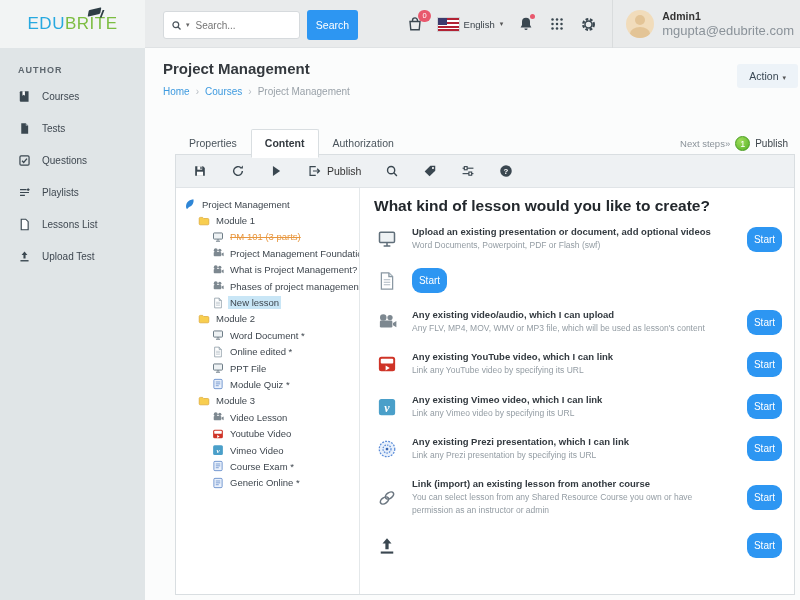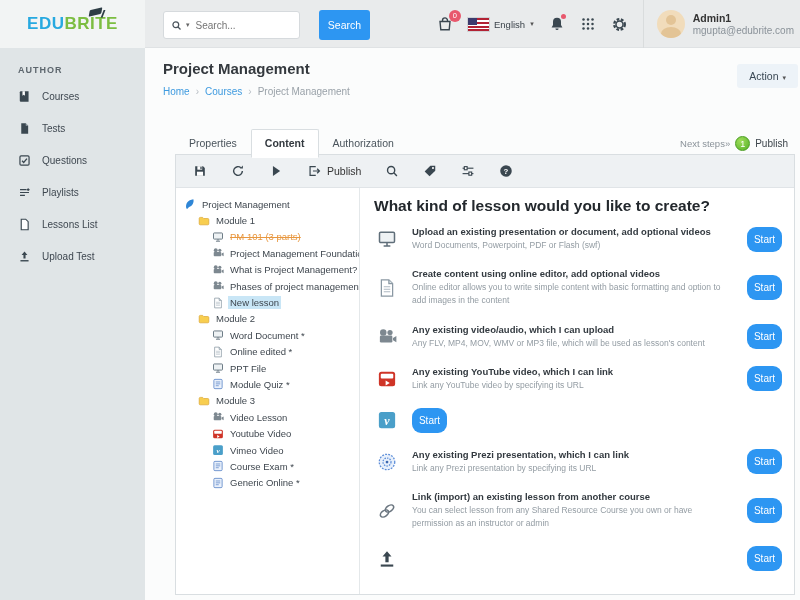--- a/index.html
+++ b/index.html
@@ -5,48 +5,48 @@
   html,body{margin:0;padding:0;}
   *{box-sizing:border-box;}
   body{width:800px;height:600px;font-family:"Liberation Sans",sans-serif;background:#fbfcfc;}
   #app{position:relative;width:800px;height:600px;overflow:hidden;background:#fbfcfc;}
   .icon{display:inline-flex;align-items:center;justify-content:center;}
   .icon svg{width:100%;height:100%;display:block;}
   [data-interactable="true"]{cursor:pointer;}
 
   
   .logo-box{position:absolute;left:0;top:0;width:145px;height:48px;background:#f2f4f4;display:flex;align-items:center;justify-content:center;z-index:5;}
-  .logo-text{font-size:17px;font-weight:bold;letter-spacing:.5px;position:relative;}
+  .logo-text{font-size:17px;font-weight:normal;letter-spacing:.5px;position:relative;}
   .logo-p1{color:#27a9e0;}
   .logo-p2{color:#7cbd41;}
   .logo-cap{position:absolute;top:-5px;right:16px;width:13px;height:6px;background:#2e3d45;transform:rotate(-14deg) skewX(-24deg);border-radius:1px;}
   .logo-cap::after{content:"";position:absolute;right:-2px;top:3px;width:1.5px;height:7px;background:#2e3d45;transform:rotate(14deg);}
   .topbar{position:absolute;left:145px;top:0;width:655px;height:48px;background:#e9ebec;border-bottom:1px solid #dfe2e4;}
-  .search-wrap{position:absolute;left:18px;top:10px;display:flex;gap:19px;align-items:center;}
+  .search-wrap{position:absolute;left:18px;top:10px;display:flex;gap:7px;align-items:center;}
   .search-box{width:137px;height:28px;background:#fff;border:1px solid #d6dadd;border-radius:3px;display:flex;align-items:center;padding:0 7px;gap:4px;}
   .search-box .icon{width:11px;height:11px;}
   .search-caret{font-size:7px;color:#666;}
   .search-input{border:none;outline:none;flex:1;min-width:0;font-size:10px;color:#555;background:transparent;font-family:"Liberation Sans",sans-serif;}
   .search-btn{width:51px;height:30px;background:#2d96f2;color:#fff;border:none;border-radius:3px;font-size:10.5px;font-family:"Liberation Sans",sans-serif;}
   .top-right{position:absolute;right:4px;top:0;height:48px;display:flex;align-items:center;gap:15px;}
   .tr-item{position:relative;display:flex;align-items:center;}
   .tr-item .icon{width:16px;height:16px;}
   .cart-badge{position:absolute;top:-6px;right:-8px;background:#e8586d;color:#fff;font-size:7.5px;line-height:1;padding:2px 4px;border-radius:7px;}
   .bell-dot{position:absolute;top:-2px;right:-1px;width:5px;height:5px;background:#e8586d;border-radius:50%;}
   .lang{display:flex;align-items:center;gap:5px;}
   .flag{width:21px;height:13px;background:repeating-linear-gradient(180deg,#b22234 0 1.9px,#fff 1.9px 3.8px);position:relative;outline:1px solid #cfd3d6;}
   .flag::after{content:"";position:absolute;left:0;top:0;width:9px;height:7px;background:#3c3b6e;}
   .lang-label{font-size:9.5px;color:#3c444b;}
   .caret{font-size:7px;color:#555;}
   .user{display:flex;align-items:center;gap:8px;border-left:1px solid #d9dcdd;padding-left:13px;height:48px;padding-right:2px;}
   .avatar{width:28px;height:28px;border-radius:50%;background:#f1dcbb;position:relative;overflow:hidden;flex:none;}
   .avatar::before{content:"";position:absolute;left:9px;top:5px;width:10px;height:10px;border-radius:50%;background:#e3c496;}
   .avatar::after{content:"";position:absolute;left:4px;top:17px;width:20px;height:13px;border-radius:50%;background:#e3c496;}
   .username{font-size:10.5px;font-weight:bold;color:#333;line-height:1.3;}
-  .useremail{font-size:10px;color:#8a9299;}
+  .useremail{font-size:13px;color:#8a9299;}
 
   
   .sidebar{position:absolute;left:0;top:48px;width:145px;height:552px;background:#e0e5e7;}
   .side-label{font-size:9px;font-weight:bold;color:#5d666e;letter-spacing:1px;padding:17px 0 5px 18px;}
   .side-item{display:flex;align-items:center;gap:11px;padding:9.5px 0 9.5px 18px;font-size:10px;color:#3e4750;}
   .side-item .icon{width:13px;height:13px;flex:none;}
 
   
   .content{position:absolute;left:145px;top:48px;width:655px;height:552px;}
   .page-title{position:absolute;left:18px;top:12px;font-size:15px;font-weight:bold;color:#34393e;}
@@ -516,24 +516,20 @@
               <div class="wiz-row" data-interactable="false">
      <span class="wiz-icon">
                   <span class="icon" data-interactable="false">
                     <svg viewBox="0 0 16 16">
                       <path d="M3.5 1.5 h6 l3 3 v10 h-9Z" fill="#fff" stroke="#8a98a3" stroke-width="1"></path>
                       <path d="M9.5 1.5 v3 h3" fill="#dfe6ea" stroke="#8a98a3" stroke-width="1"></path>
                       <path d="M5.4 7 h5.2 M5.4 9 h5.2 M5.4 11 h5.2" stroke="#aeb9c2" stroke-width="0.9"></path>
                     </svg>
                   </span>
                 </span>
-     <div class="wiz-text" data-interactable="false">
-       <div class="wiz-title" data-interactable="false">Create content using online editor, add optional videos</div>
-       <div class="wiz-sub" data-interactable="false">Online editor allows you to write simple content with basic formatting and option to add images in the content</div>
-     </div>
      <button class="start-btn" data-interactable="true">Start</button>
    </div>
               <div class="wiz-row" data-interactable="false">
      <span class="wiz-icon">
                   <span class="icon" data-interactable="false">
                     <svg viewBox="0 0 16 16" fill="#7d8890">
                       <circle cx="5" cy="4.4" r="2.6"></circle>
                       <circle cx="10.4" cy="4.4" r="2.1"></circle>
                       <rect x="2.3" y="6.8" width="10" height="5.6" rx="1"></rect>
                       <path d="M12.8 8.8 l2.7-1.6 v5 l-2.7-1.6Z"></path>
@@ -564,20 +560,24 @@
    </div>
               <div class="wiz-row" data-interactable="false">
      <span class="wiz-icon">
                   <span class="icon" data-interactable="false">
                     <svg viewBox="0 0 16 16">
                       <rect x="1.5" y="1.5" width="13" height="13" rx="2" fill="#4a9fc9"></rect>
                       <text x="8" y="11.6" font-size="9.5" fill="#fff" text-anchor="middle" font-family="'Liberation Serif', serif" font-style="italic" font-weight="bold">v</text>
                     </svg>
                   </span>
                 </span>
+     <div class="wiz-text" data-interactable="false">
+       <div class="wiz-title" data-interactable="false">Any existing Vimeo video, which I can link</div>
+       <div class="wiz-sub" data-interactable="false">Link any Vimeo video by specifying its URL</div>
+     </div>
      <button class="start-btn" data-interactable="true">Start</button>
    </div>
               <div class="wiz-row" data-interactable="false">
      <span class="wiz-icon">
                   <span class="icon" data-interactable="false">
                     <svg viewBox="0 0 16 16">
                       <circle cx="8" cy="8" r="6.2" fill="#e8f0fb" stroke="#5b8cd8" stroke-width="1" stroke-dasharray="1.5 1"></circle>
                       <circle cx="8" cy="8" r="3.2" fill="none" stroke="#5b8cd8" stroke-width="1" stroke-dasharray="1.2 0.9"></circle>
                       <circle cx="8" cy="8" r="1.1" fill="#3a66b0"></circle>
                     </svg>

